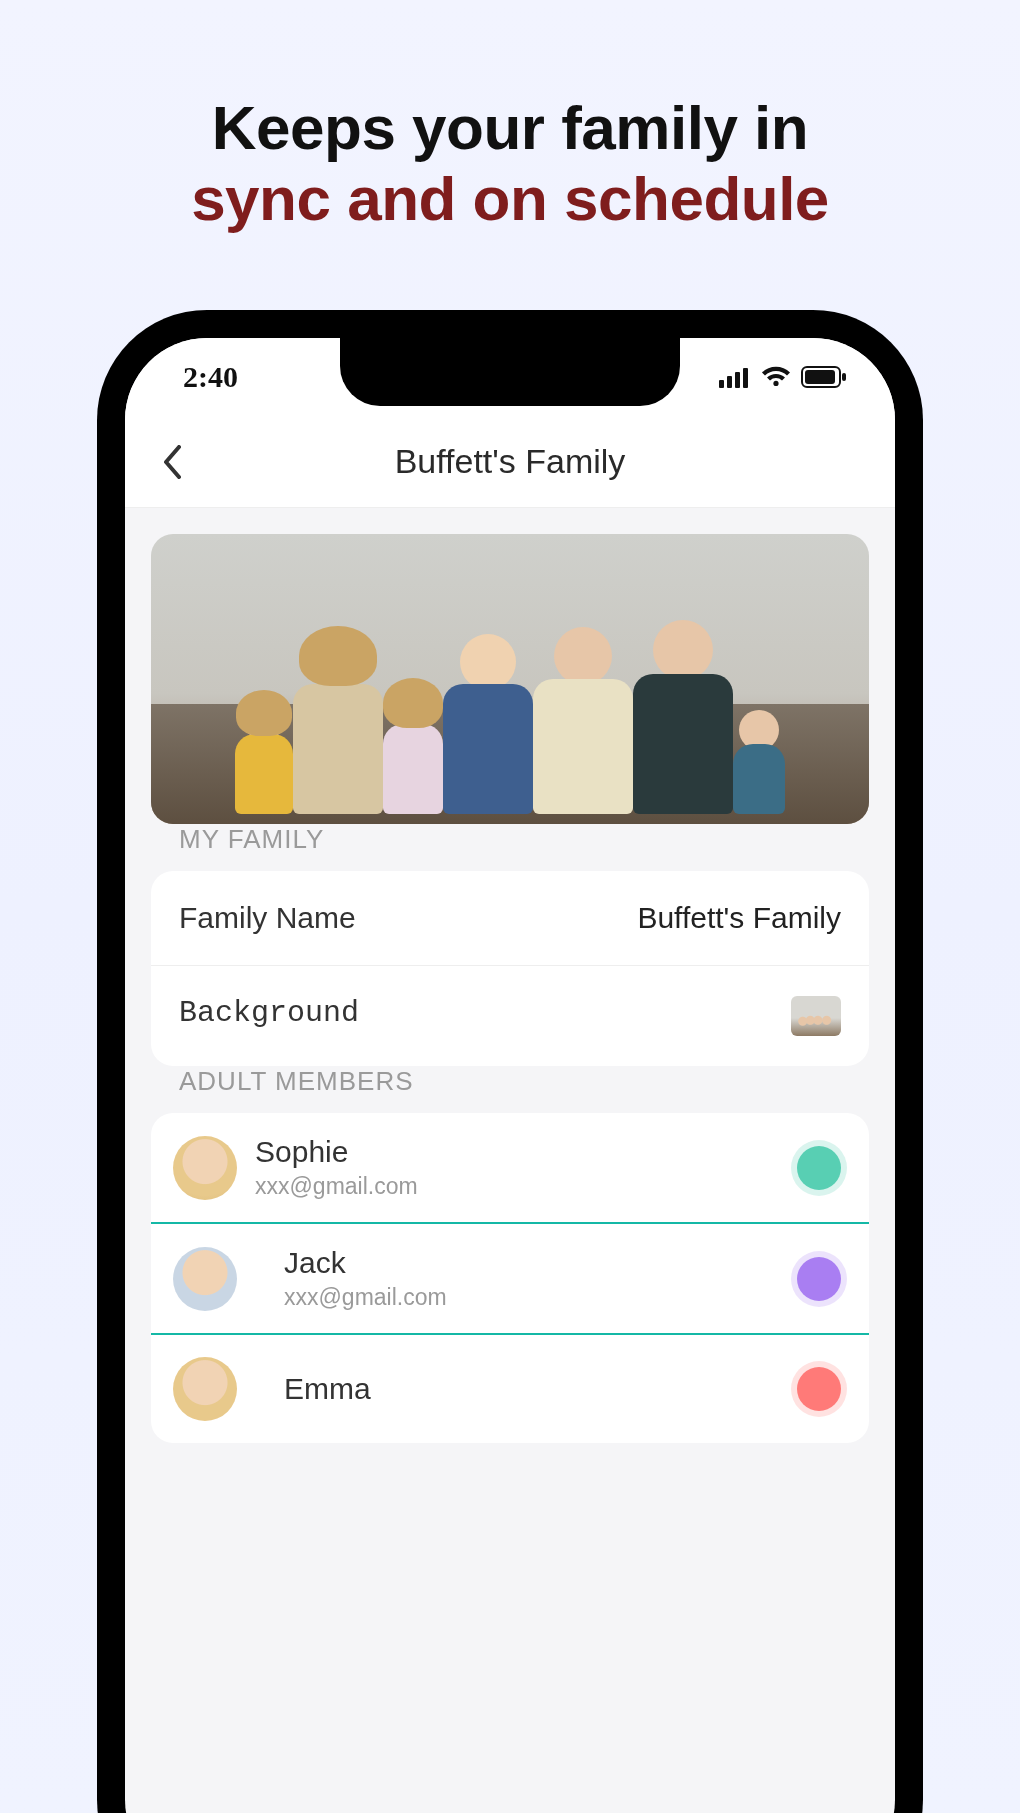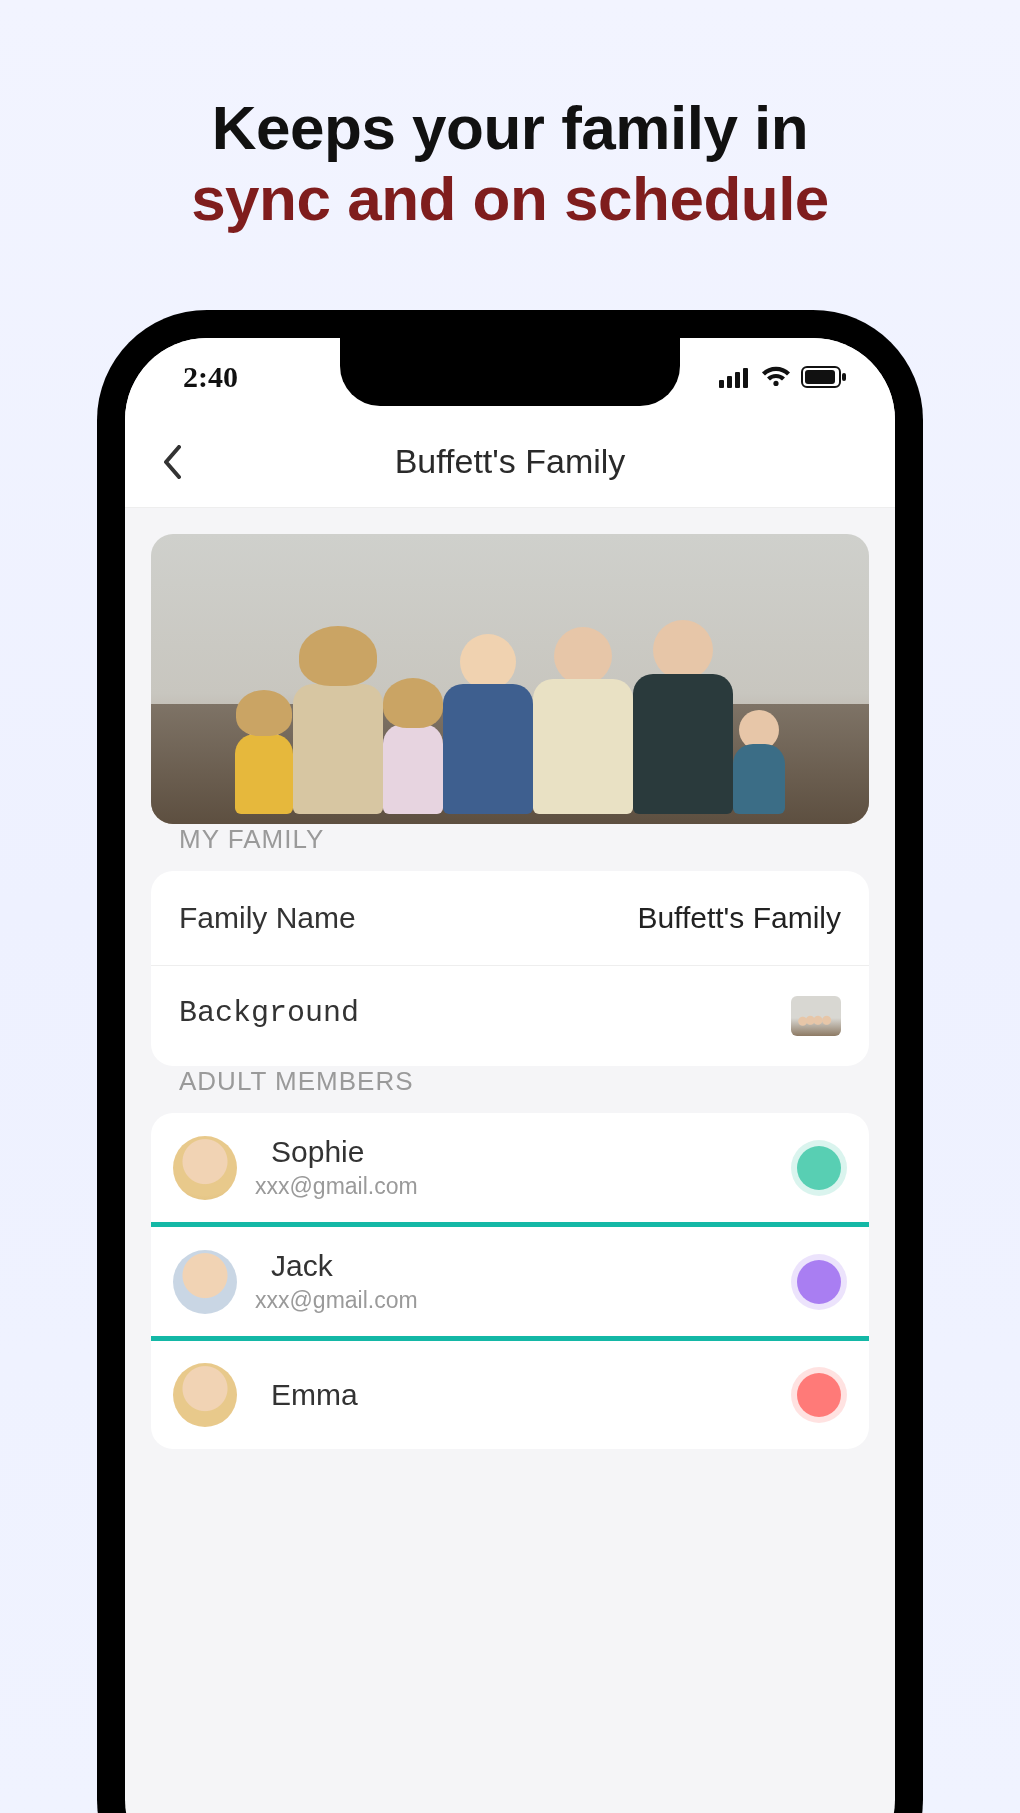--- a/index.html
+++ b/index.html
@@ -162,34 +162,34 @@
       radial-gradient(circle at 15% 40%, #e7c6a8 4px, transparent 5px),
       radial-gradient(circle at 35% 35%, #e7c6a8 4px, transparent 5px),
       radial-gradient(circle at 55% 35%, #e7c6a8 4px, transparent 5px),
       radial-gradient(circle at 78% 35%, #e7c6a8 4px, transparent 5px);
   }
 
   
   .member {
     display:flex; align-items:center; padding: 22px 28px 22px 22px;
   }
-  .member + .member { border-top:5px solid #14b8a6; }
+  .member + .member { border-top:2px solid #14b8a6;gap:29px; }
   .avatar {
     width: 64px; height: 64px; border-radius: 50%;
     background:#ddd; flex:0 0 auto; position:relative; overflow:hidden;
   }
   .avatar::before{ 
     content:""; position:absolute; inset:0;
     background: radial-gradient(circle at 50% 40%, #f1d3b4 22px, transparent 23px);
   }
   .avatar.a-sophie { background: radial-gradient(circle at 50% 30%, #e8c98b 40px, #d9b877 60px); }
   .avatar.a-jack   { background: radial-gradient(circle at 50% 50%, #c9d6e4 40px, #a9bdd1 60px); }
   .avatar.a-emma   { background: radial-gradient(circle at 50% 40%, #e8c98b 40px, #d9b877 60px); }
   .member .info { margin-left: 18px; flex:1 1 auto; }
-  .member .name  { font-size: 30px; color:#333;margin-left:16px; }
+  .member .name  { font-size: 30px; color:#333; }
   .member .email { font-size: 23px; color:#9a9a9a; margin-top:4px; }
   .dot {
     width: 44px; height: 44px; border-radius: 50%;
     flex:0 0 auto;
   }
   .dot.teal   { background:#58cfb3; box-shadow: 0 0 0 6px rgba(88,207,179,.22); }
   .dot.purple { background:#a97ef2; box-shadow: 0 0 0 6px rgba(169,126,242,.22); }
   .dot.coral  { background:#ff7a78; box-shadow: 0 0 0 6px rgba(255,122,120,.22); }
 </style>
 </head>

